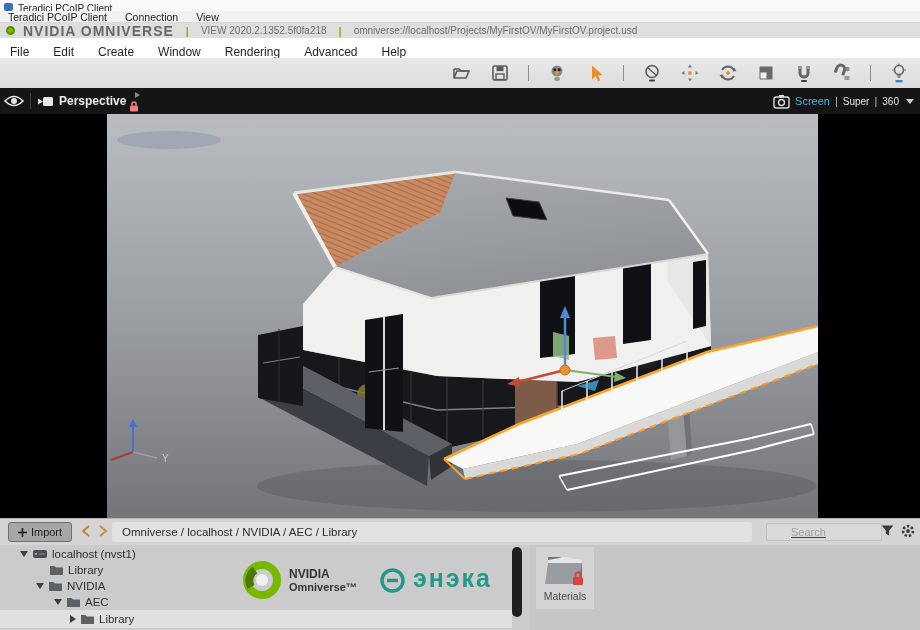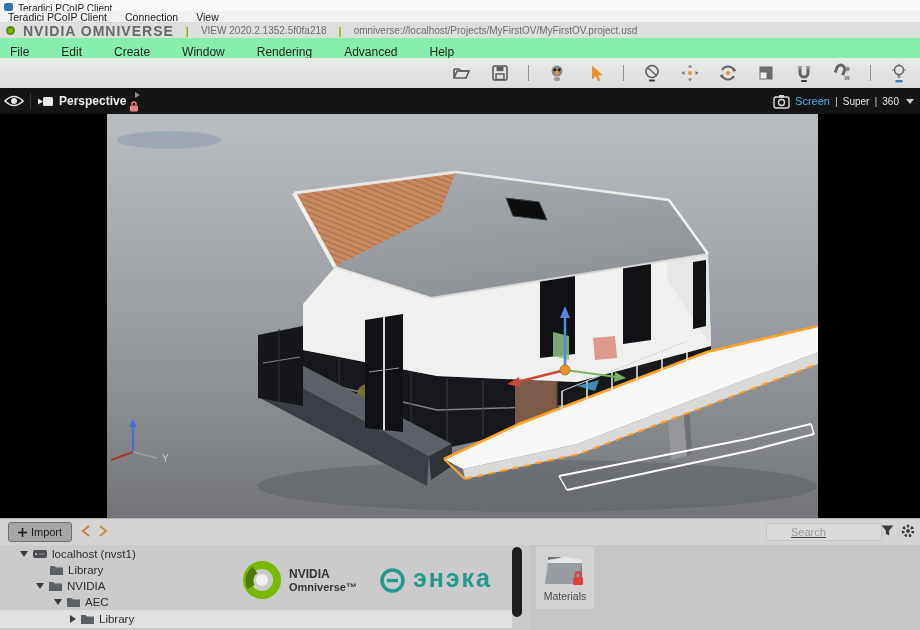--- a/index.html
+++ b/index.html
@@ -14,21 +14,21 @@
 
   .clientmenu { position:absolute; left:0; top:11px; width:920px; height:12px; background:#f1f1f1; border-bottom:1px solid #d9d9d9; display:flex; align-items:center; gap:18px; padding-left:8px; }
   .clientmenu span { font-size:10.5px; color:#222; cursor:default; }
 
   .appbar { position:absolute; left:0; top:23px; width:920px; height:15px; background:#dedede; display:flex; align-items:center; padding-left:6px; }
   .appbar .nvdot { width:9px; height:9px; border-radius:50%; background:#76b900; border:2px solid #5a8e00; margin-right:8px; }
   .appbar .brand { font-size:14px; color:#686868; letter-spacing:1px; font-weight:bold; }
   .appbar .osep { color:#9aa800; font-weight:bold; font-size:11px; margin:0 12px; }
   .appbar .ver, .appbar .url { font-size:10px; color:#6e6e6e; }
 
-  .menubar { position:absolute; left:0; top:38px; width:920px; height:28px; background:#86efac; display:flex; align-items:center; gap:32px; padding-left:10px; }
+  .menubar { position:absolute; left:0; top:38px; width:920px; height:28px; background:#ffffff; display:flex; align-items:center; gap:24px; padding-left:10px; }
   .menubar > span { font-size:12px; color:#1f1f1f; cursor:default; }
   .modeswitch { position:absolute; left:637px; top:18px; height:18px; display:flex; align-items:center; gap:7px; }
   .modeswitch .rev { font-size:13px; color:#4a4a4a; letter-spacing:1px; }
   .modeswitch .mdiv { font-size:12px; color:#7a7a7a; }
   .modeswitch .edt { font-size:13px; color:#101010; font-weight:bold; letter-spacing:1px; border-bottom:2px solid #2b2b2b; padding-bottom:1px; }
 
   .icontoolbar { position:absolute; left:0; top:58px; width:920px; height:30px; background:linear-gradient(#e9e9e9,#dcdcdc); display:flex; align-items:center; gap:18px; padding-left:452px; }
   .tbtn { width:20px; height:20px; display:flex; align-items:center; justify-content:center; background:none; border:none; padding:0; cursor:pointer; }
   .tsep { width:1px; height:16px; background:#8f8f8f; }
 
@@ -392,20 +392,23 @@
     <button class="navbtn" style="left:78px;">
       <svg width="10" height="12" viewBox="0 0 10 12">
           <polyline points="8,1 2,6 8,11" fill="none" stroke="#b9863c" stroke-width="2"></polyline>
         </svg>
     </button>
     <button class="navbtn" style="left:95px;">
       <svg width="10" height="12" viewBox="0 0 10 12">
           <polyline points="2,1 8,6 2,11" fill="none" stroke="#c7903f" stroke-width="2"></polyline>
         </svg>
     </button>
+    <div class="crumbbar">
+      <span>Omniverse / localhost / NVIDIA / AEC / Library</span>
+    </div>
     <input class="searchbox" type="text" placeholder="Search" style="">
     <button class="cbicon" style="left:878px;">
       <svg width="15" height="15" viewBox="0 0 18 16">
           <polygon points="2,2 16,2 11,8 11,14 7,12 7,8" fill="#3a3a3a"></polygon>
         </svg>
     </button>
     <button class="cbicon" style="left:899px;">
       <svg width="16" height="16" viewBox="0 0 18 18">
           <circle cx="9" cy="9" r="5.5" fill="none" stroke="#3a3a3a" stroke-width="3" stroke-dasharray="2.6 2.2"></circle>
           <circle cx="9" cy="9" r="2.2" fill="#3a3a3a"></circle>

